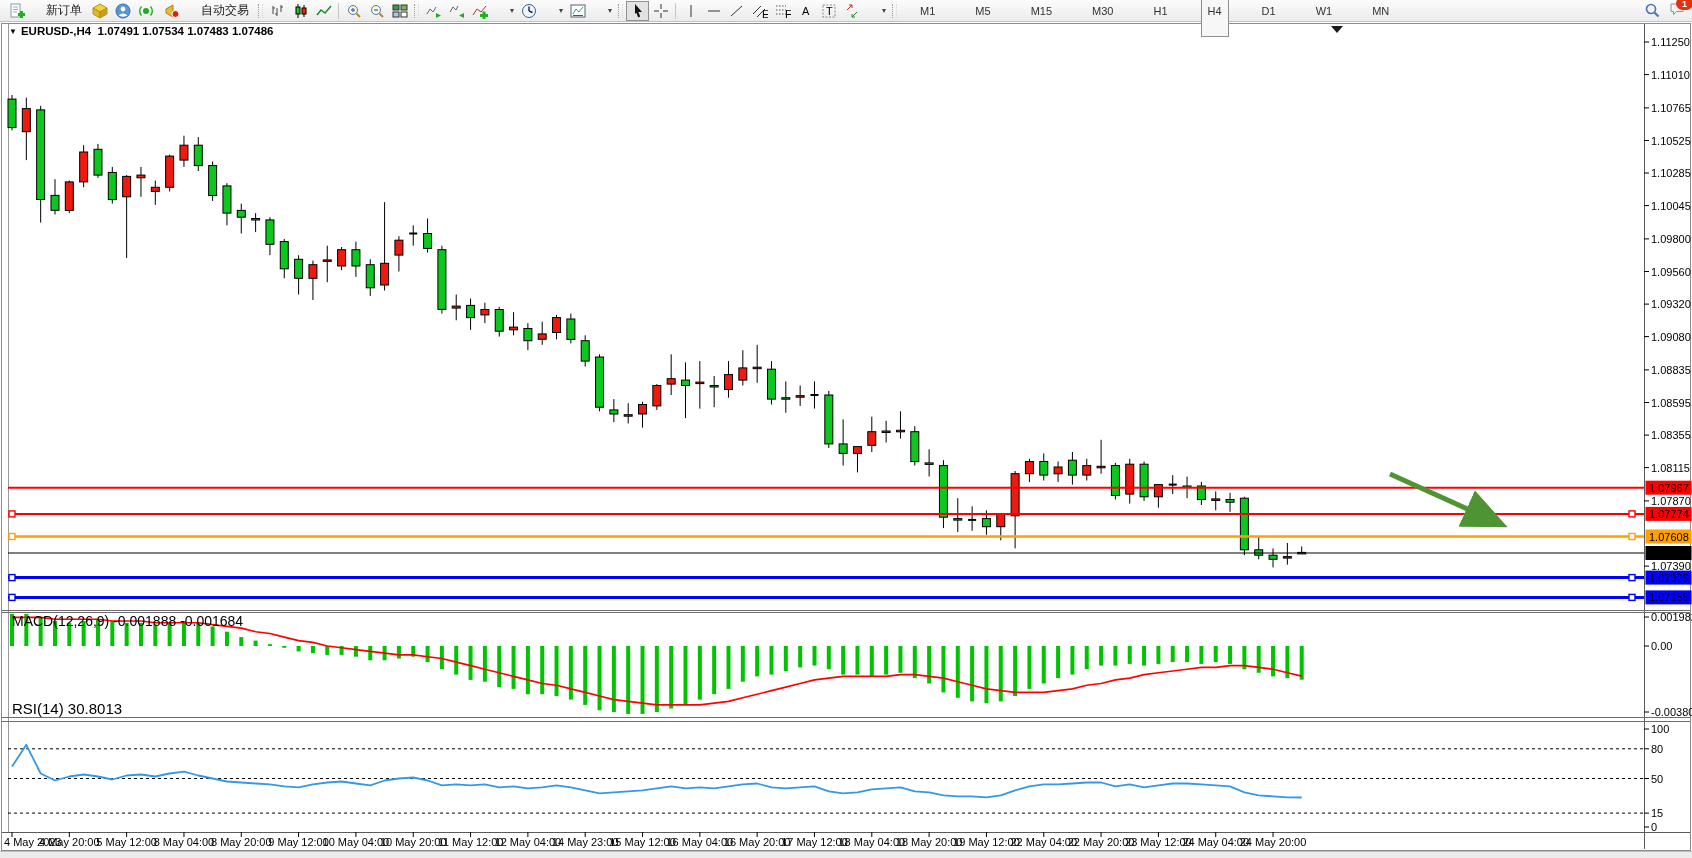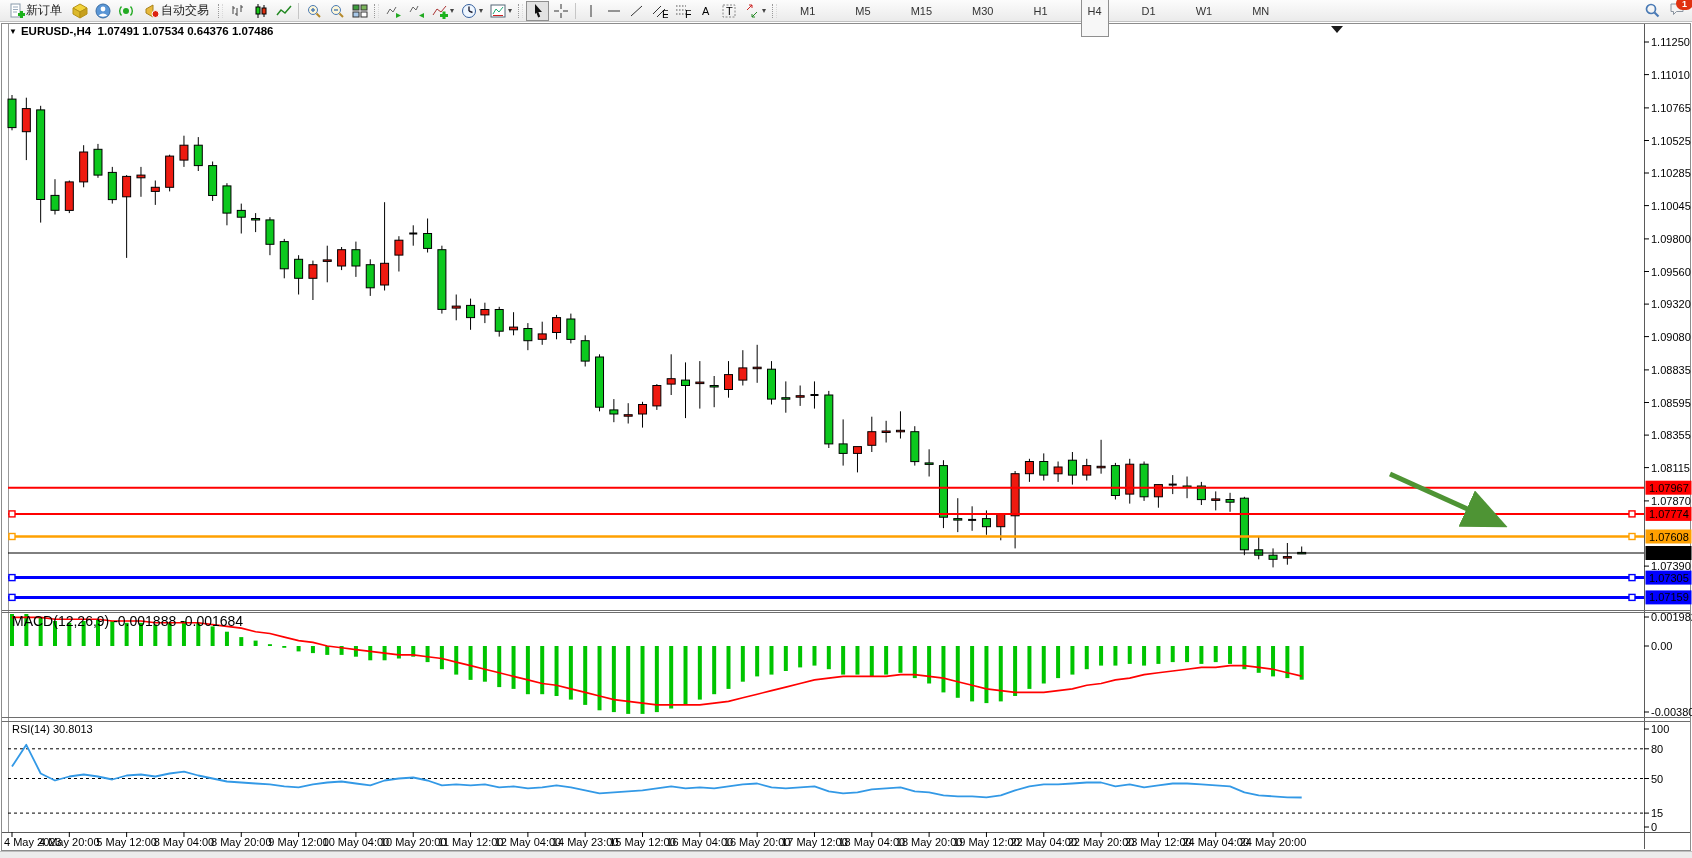--- a/index.html
+++ b/index.html
@@ -2,41 +2,41 @@
 <html><head>
 <meta charset="utf-8">
 <style>
   html,body{margin:0;padding:0;width:1692px;height:858px;overflow:hidden;
     font-family:"Liberation Sans",sans-serif;background:#fff;position:relative}
   
   #toolbar{position:absolute;top:0;left:0;width:1692px;height:22px;z-index:5;
     background:linear-gradient(#fcfcfc,#ebebeb);border-bottom:1px solid #c2c2c2;
     display:flex;align-items:center;padding-left:2px;box-sizing:border-box;font-size:12px;color:#222}
   .tb-btn{height:20px;min-width:20px;display:inline-flex;align-items:center;justify-content:center;
-    gap:1px;padding:0 2px;border:1px solid transparent;box-sizing:border-box;white-space:nowrap}
+    gap:21px;padding:0 2px;border:1px solid transparent;box-sizing:border-box;white-space:nowrap}
   .tb-btn.labeled{padding:0 5px}
   .tb-btn.active{background:#e3e3e3;border:1px solid #8f8f8f}
   .tb-sep{width:1px;height:16px;background:#c6c6c6;margin:0 3px}
   .tb-grip{width:3px;height:14px;border-left:1px dotted #9a9a9a;border-right:1px dotted #d9d9d9;margin:0 3px}
   .ic{width:17px;height:16px;display:inline-flex;align-items:center;justify-content:center}
   .caret{font-size:8px;color:#444;margin-left:1px}
   .tf-btn{height:18px;padding:16px 6px;display:inline-flex;align-items:center;font-size:11px;
     color:#333;border:1px solid transparent;margin:0 13px}
   .tf-btn.active{border:1px solid #8f8f8f;background:#f7f7f7}
   #tb-right{margin-left:auto;display:flex;align-items:center;margin-right:6px;gap:8px}
   #chat-wrap{position:relative}
   #badge{position:absolute;top:-4px;right:-7px;background:#e03210;color:#fff;border-radius:8px;
     min-width:13px;height:13px;font-size:9px;display:flex;align-items:center;justify-content:center;
     padding:0 2px;font-weight:bold}
   
   .overlay{position:absolute;z-index:6;color:#000;white-space:pre}
   #chart-title{top:25px;left:9px;font-size:11.5px;font-weight:bold}
   #chart-title .tri{font-size:8px;vertical-align:1px;margin-right:4px}
   #macd-label{top:613px;left:12px;font-size:14px}
-  #rsi-label{top:723px;left:12px;font-size:11px}
+  #rsi-label{top:700px;left:12px;font-size:15px}
   #bottom-strip{position:absolute;left:0;top:851px;width:1692px;height:7px;background:#ececec;
     border-top:1px solid #bdbdbd;z-index:4}
   svg text{font-family:"Liberation Sans",sans-serif;font-size:11px;fill:#000}
 </style>
 </head>
 <body>
 
 <div id="toolbar">
   <span class="tb-btn labeled">
     <span class="ic">
@@ -750,16 +750,16 @@
       <line x1="1215.72" y1="832" x2="1215.72" y2="837" stroke="#000"></line>
       <text x="1215.72" y="846" text-anchor="middle">24 May 04:00</text>
       <line x1="1273.04" y1="832" x2="1273.04" y2="837" stroke="#000"></line>
       <text x="1273.04" y="846" text-anchor="middle">24 May 20:00</text>
     </g>
   <g id="g-arrow">
       <line x1="1390" y1="474" x2="1494" y2="521" stroke="#4e9434" stroke-width="5" marker-end="url(#ah)"></line>
     </g>
 </svg>
 
-<div class="overlay" id="chart-title"><span class="tri">▼</span><span>EURUSD-,H4</span><span>  </span><span>1.07491 1.07534 0.64376 1.07486</span></div>
+<div class="overlay" id="chart-title"><span class="tri">▼</span><span>EURUSD-,H4</span><span>  </span><span>1.07491 1.07534 1.07483 1.07486</span></div>
 <div class="overlay" id="macd-label"><span>MACD(12,26,9)</span><span> </span><span>-0.001888 -0.001684</span></div>
 <div class="overlay" id="rsi-label"><span>RSI(14)</span><span> </span><span>30.8013</span></div>
 <div id="bottom-strip"></div>
 
 </body></html>

